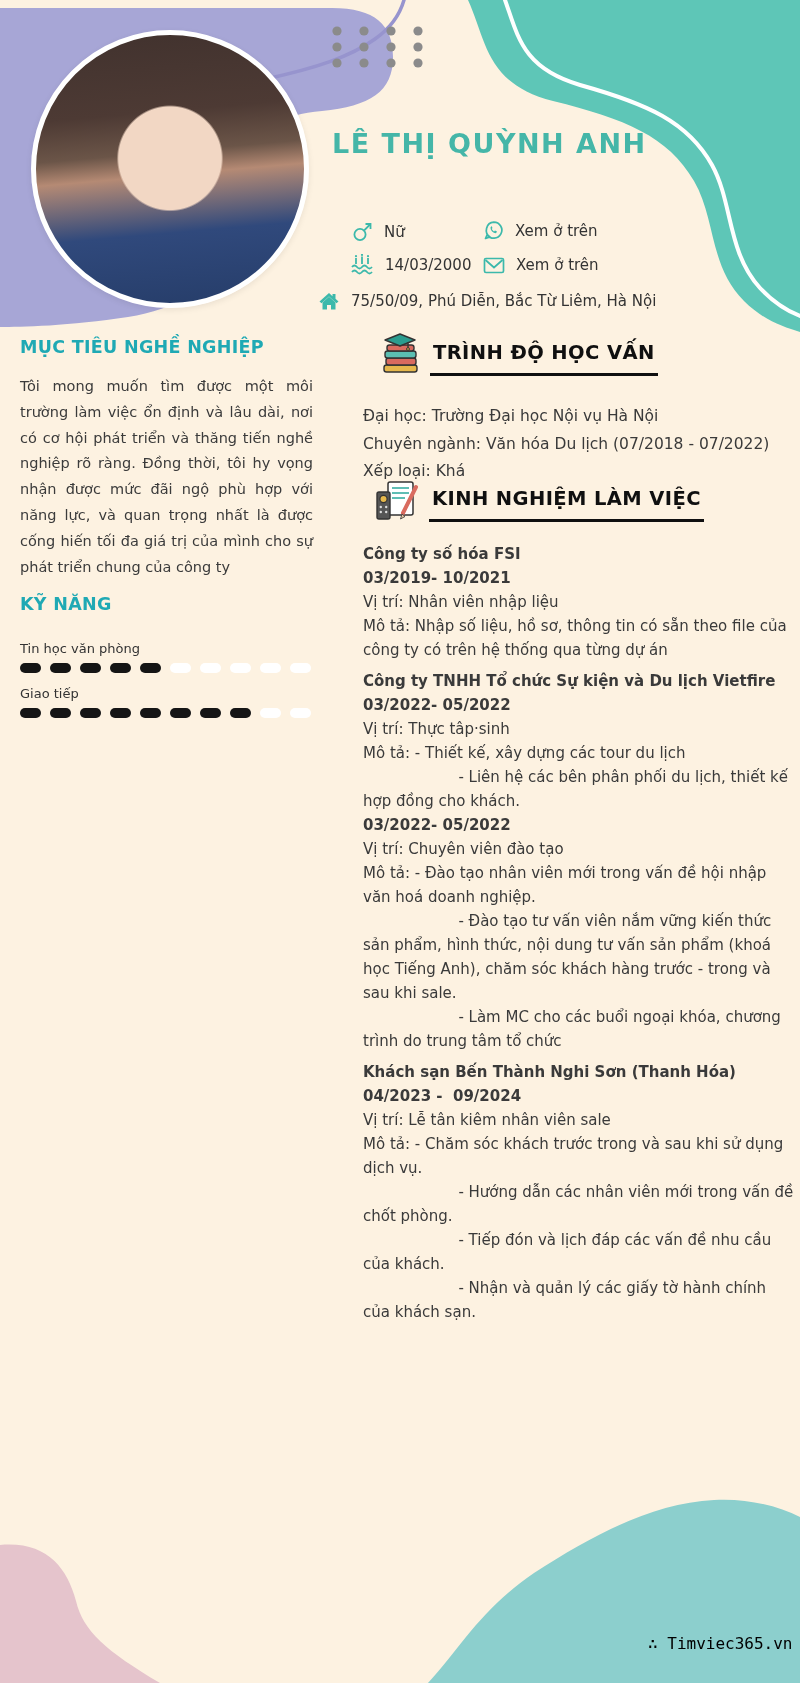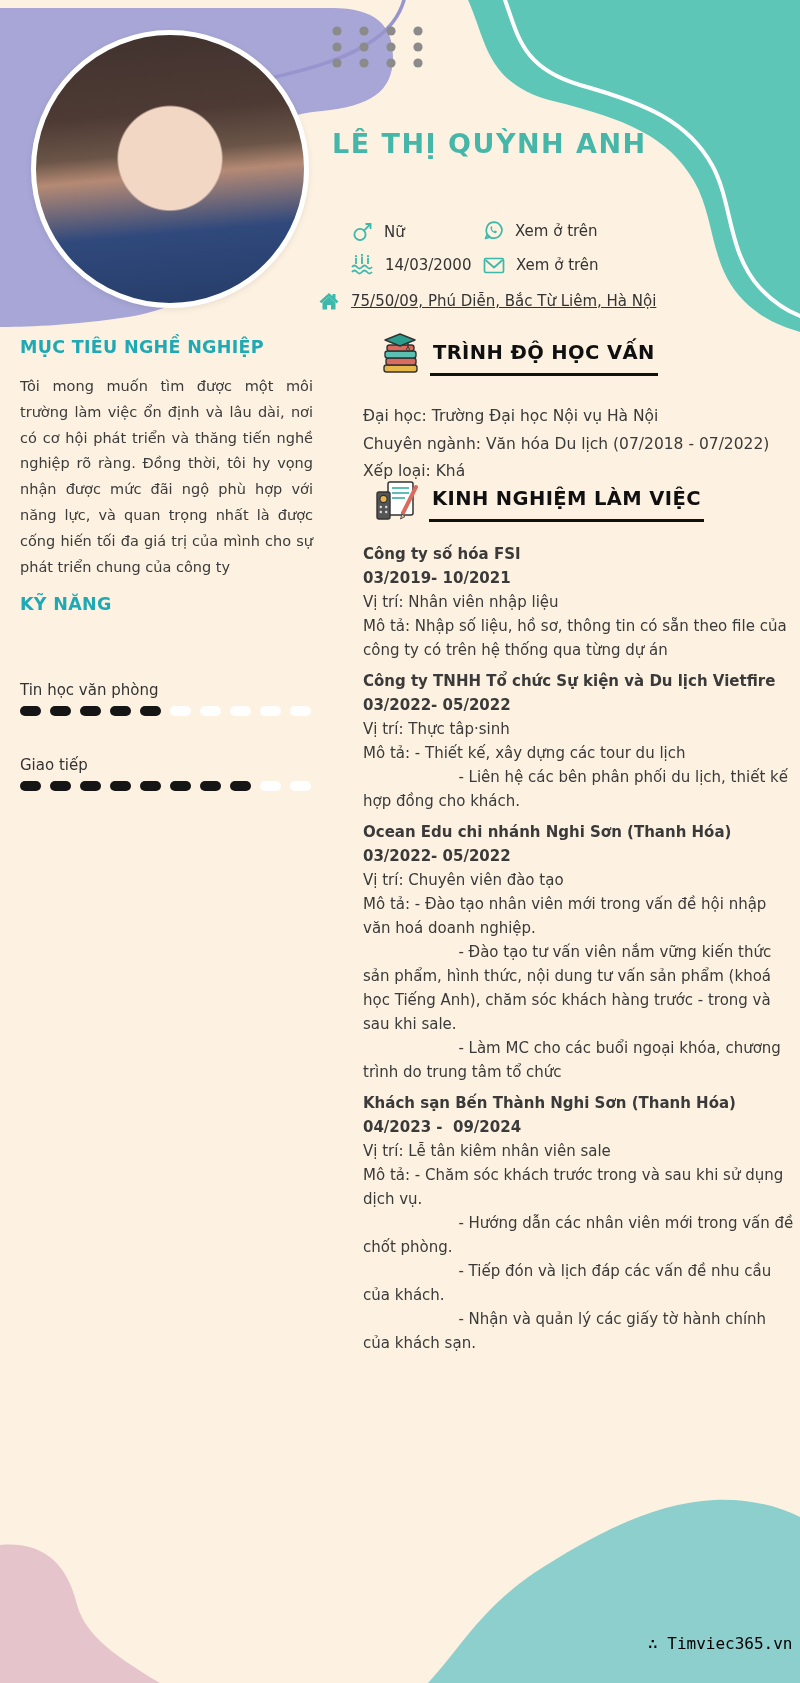--- a/index.html
+++ b/index.html
@@ -19,21 +19,21 @@
   }
   
   .name{position:absolute;left:332px;top:128px;font-size:27px;font-weight:bold;color:#45b6a8;letter-spacing:1.5px;}
   .role{position:absolute;left:333px;top:171px;font-size:18.5px;color:#9b9b9b;letter-spacing:1px;}
   .info{position:absolute;display:flex;align-items:center;gap:11px;font-size:15px;color:#333;}
   .info svg{flex:0 0 auto;}
   
   .h-cyan{position:absolute;font-size:17.5px;font-weight:bold;color:#1fa9b4;letter-spacing:0.3px;}
   .objective{position:absolute;left:20px;top:374px;width:293px;font-size:14.5px;line-height:25.8px;text-align:justify;color:#3b3b3b;}
   .skills{position:absolute;left:20px;top:641px;width:302px;}
-  .skill-label{font-size:15px;color:#333;margin-top:40px;}
+  .skill-label{font-size:13px;color:#333;}
   .pills{display:flex;gap:9px;margin:7px 0 13px;}
   .pill{width:21px;height:10px;border-radius:5px;background:#ffffff;}
   .pill.on{background:#151515;}
   
   .sec-head{position:absolute;display:flex;align-items:center;gap:8px;}
   .sec-head svg{margin-top:-6px;}
   .sec-title{font-size:19.5px;font-weight:bold;color:#101010;letter-spacing:0.4px;
     border-bottom:3.5px solid #101010;padding:0 3px 9px 3px;}
   .edu{position:absolute;left:363px;top:403px;width:433px;font-size:15.5px;line-height:27.5px;}
   .edu .bold{font-weight:normal;}
@@ -107,21 +107,21 @@
   </div>
 
   <div class="info" style="left:483px;top:256px;">
     <svg width="22" height="17" viewBox="0 0 22 17">
       <rect x="1.5" y="1.5" width="19" height="14" rx="1.5" fill="none" stroke="#3cb9ab" stroke-width="1.7"></rect>
       <polyline points="2.5,3 11,10.5 19.5,3" fill="none" stroke="#3cb9ab" stroke-width="1.7"></polyline>
     </svg>
     <span>Xem ở trên</span>
   </div>
 
-  <div class="info" style="left:318px;top:291px;text-decoration:underline;">
+  <div class="info" style="left:318px;top:291px;">
     <svg width="22" height="20" viewBox="0 0 22 20">
       <path d="M1.5,10.5 L11,2 L14.5,5.2 V3 H17.5 V7.8 L20.5,10.5 L18.5,12.3 L11,5.5 L3.5,12.3 Z" fill="#3cb9ab"></path>
       <path d="M4.5,11.5 V18.5 H9 V14 H13 V18.5 H17.5 V11.5 L11,5.8 Z" fill="#3cb9ab"></path>
     </svg>
     <span>75/50/09, Phú Diễn, Bắc Từ Liêm, Hà Nội</span>
   </div>
 
   <div class="h-cyan" style="left:20px;top:337px;">MỤC TIÊU NGHỀ NGHIỆP</div>
   <div class="objective">Tôi mong muốn tìm được một môi trường làm việc ổn định và lâu dài, nơi có cơ hội phát triển và thăng tiến nghề nghiệp rõ ràng. Đồng thời, tôi hy vọng nhận được mức đãi ngộ phù hợp với năng lực, và quan trọng nhất là được cống hiến tối đa giá trị của mình cho sự phát triển chung của công ty</div>
 
@@ -209,21 +209,20 @@
       <div class="xp-line title">Công ty TNHH Tổ chức Sự kiện và Du lịch Vietfire</div>
 
       <div class="xp-line period">03/2022- 05/2022</div>
 
       <div class="xp-line body">Vị trí: Thực tâp·sinh</div>
 
       <div class="xp-line body">Mô tả: - Thiết kế, xây dựng các tour du lịch</div>
 
       <div class="xp-line body">                    - Liên hệ các bên phân phối du lịch, thiết kế hợp đồng cho khách.</div>
 
-      <div class="xp-line title">Ocean Edu chi nhánh Nghi Sơn (Thanh Hóa)</div>
 
       <div class="xp-line period">03/2022- 05/2022</div>
 
       <div class="xp-line body">Vị trí: Chuyên viên đào tạo</div>
 
       <div class="xp-line body">Mô tả: - Đào tạo nhân viên mới trong vấn đề hội nhập văn hoá doanh nghiệp.</div>
 
       <div class="xp-line body">                    - Đào tạo tư vấn viên nắm vững kiến thức sản phẩm, hình thức, nội dung tư vấn sản phẩm (khoá học Tiếng Anh), chăm sóc khách hàng trước - trong và sau khi sale.</div>
 
       <div class="xp-line body">                    - Làm MC cho các buổi ngoại khóa, chương trình do trung tâm tổ chức</div>

